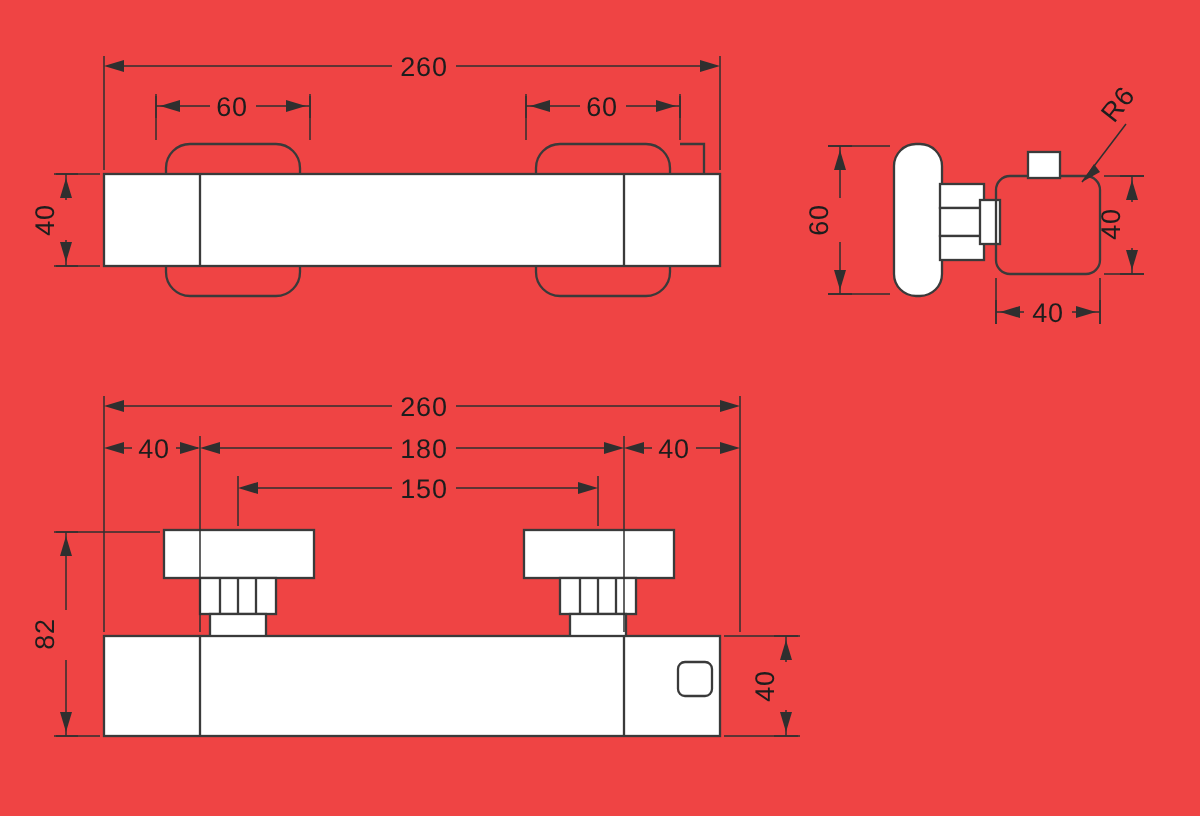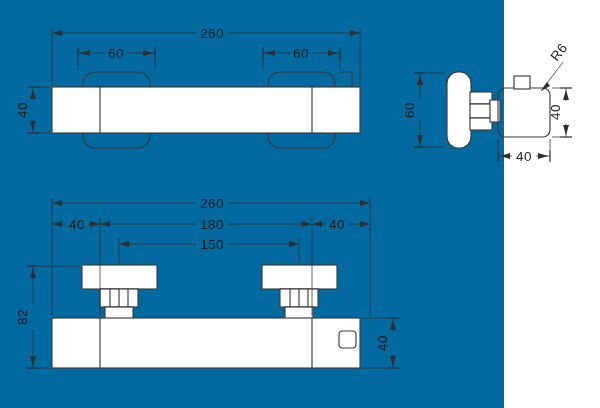--- a/index.html
+++ b/index.html
@@ -8,23 +8,23 @@
     background: #ffffff;
   }
   body {
     width: 600px;
     height: 408px;
     font-family: "Liberation Sans", sans-serif;
     overflow: hidden;
   }
   #drawing-root {
     position: relative;
-    width: 504px;
+    width: 600px;
     height: 408px;
-    background: #0369a1;
+    background: #ef4444;
   }
   svg.cad {
     display: block;
     width: 600px;
     height: 408px;
   }
   .obj {
     fill: none;
     stroke: #3a3a3a;
     stroke-width: 1.15;

